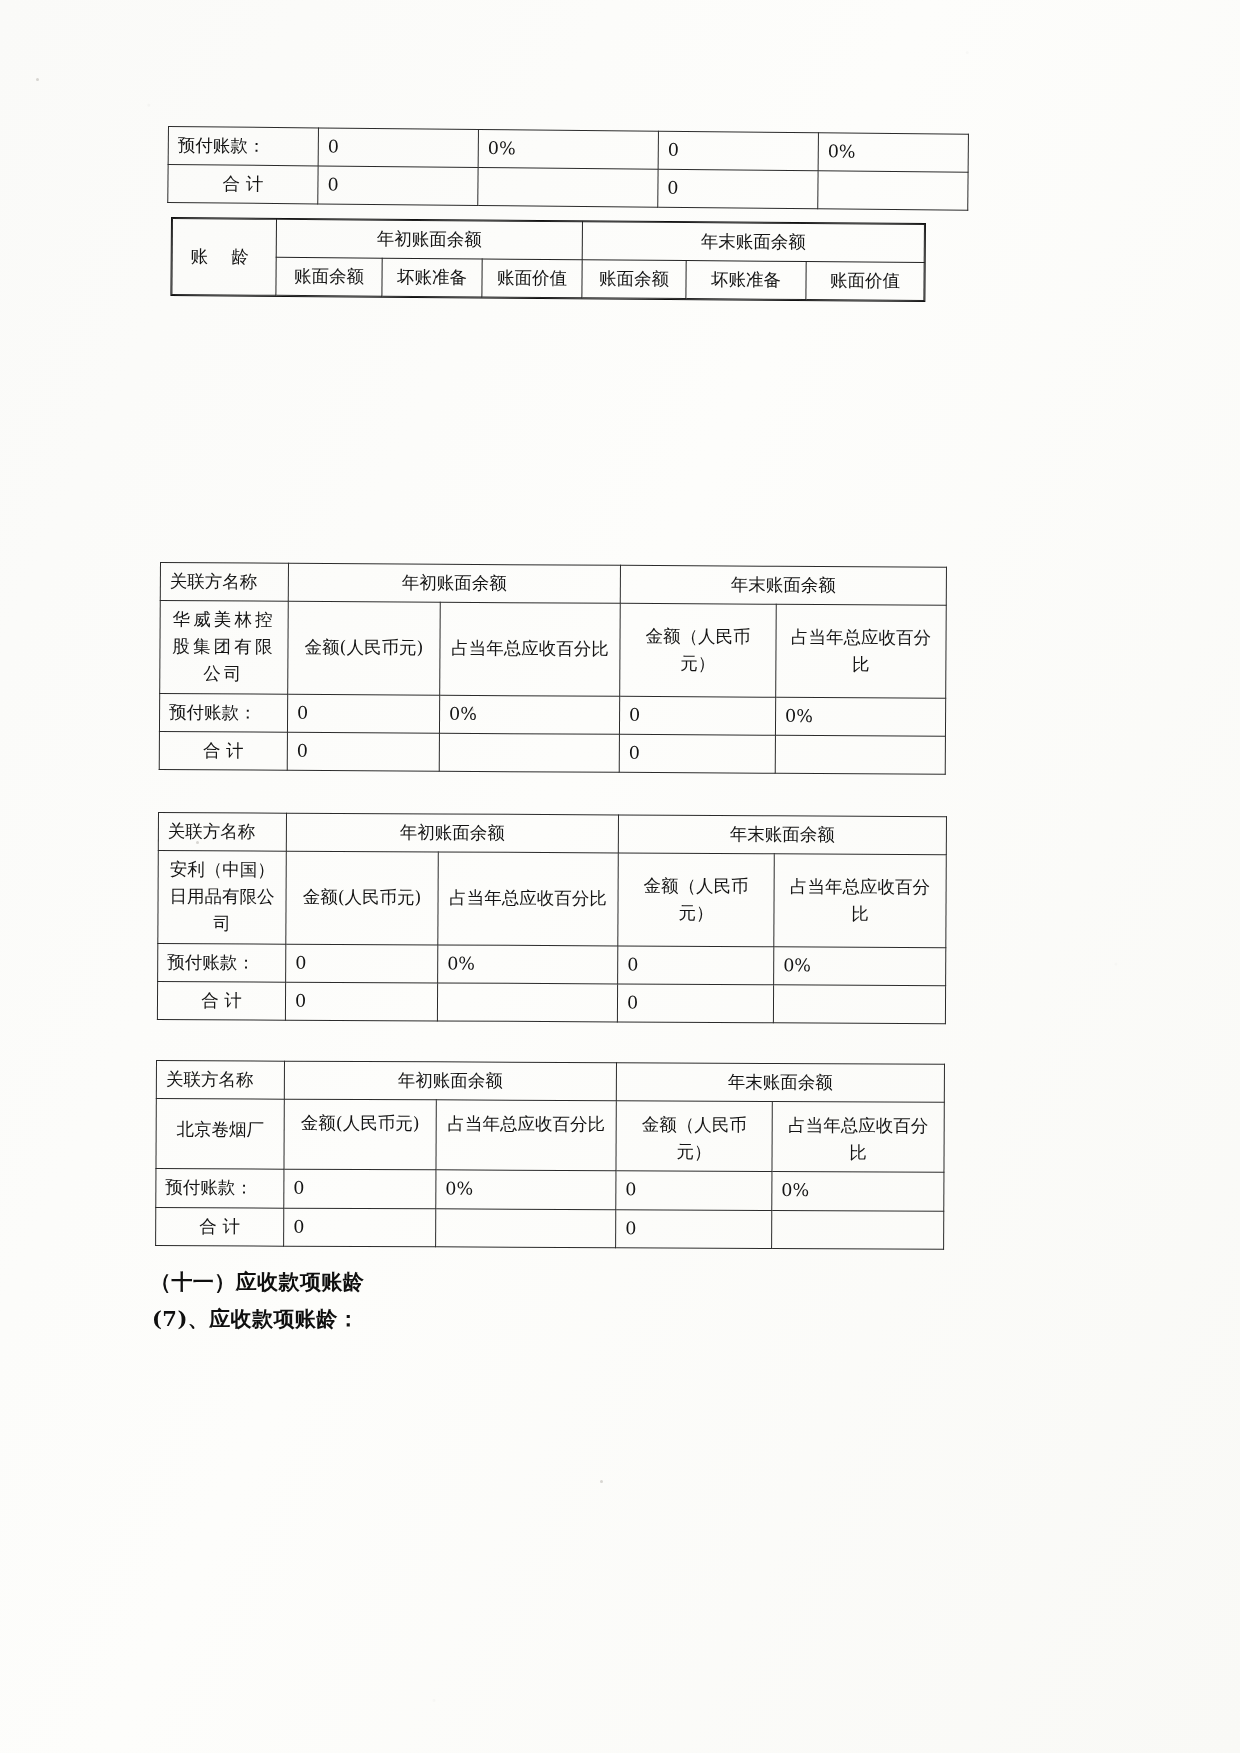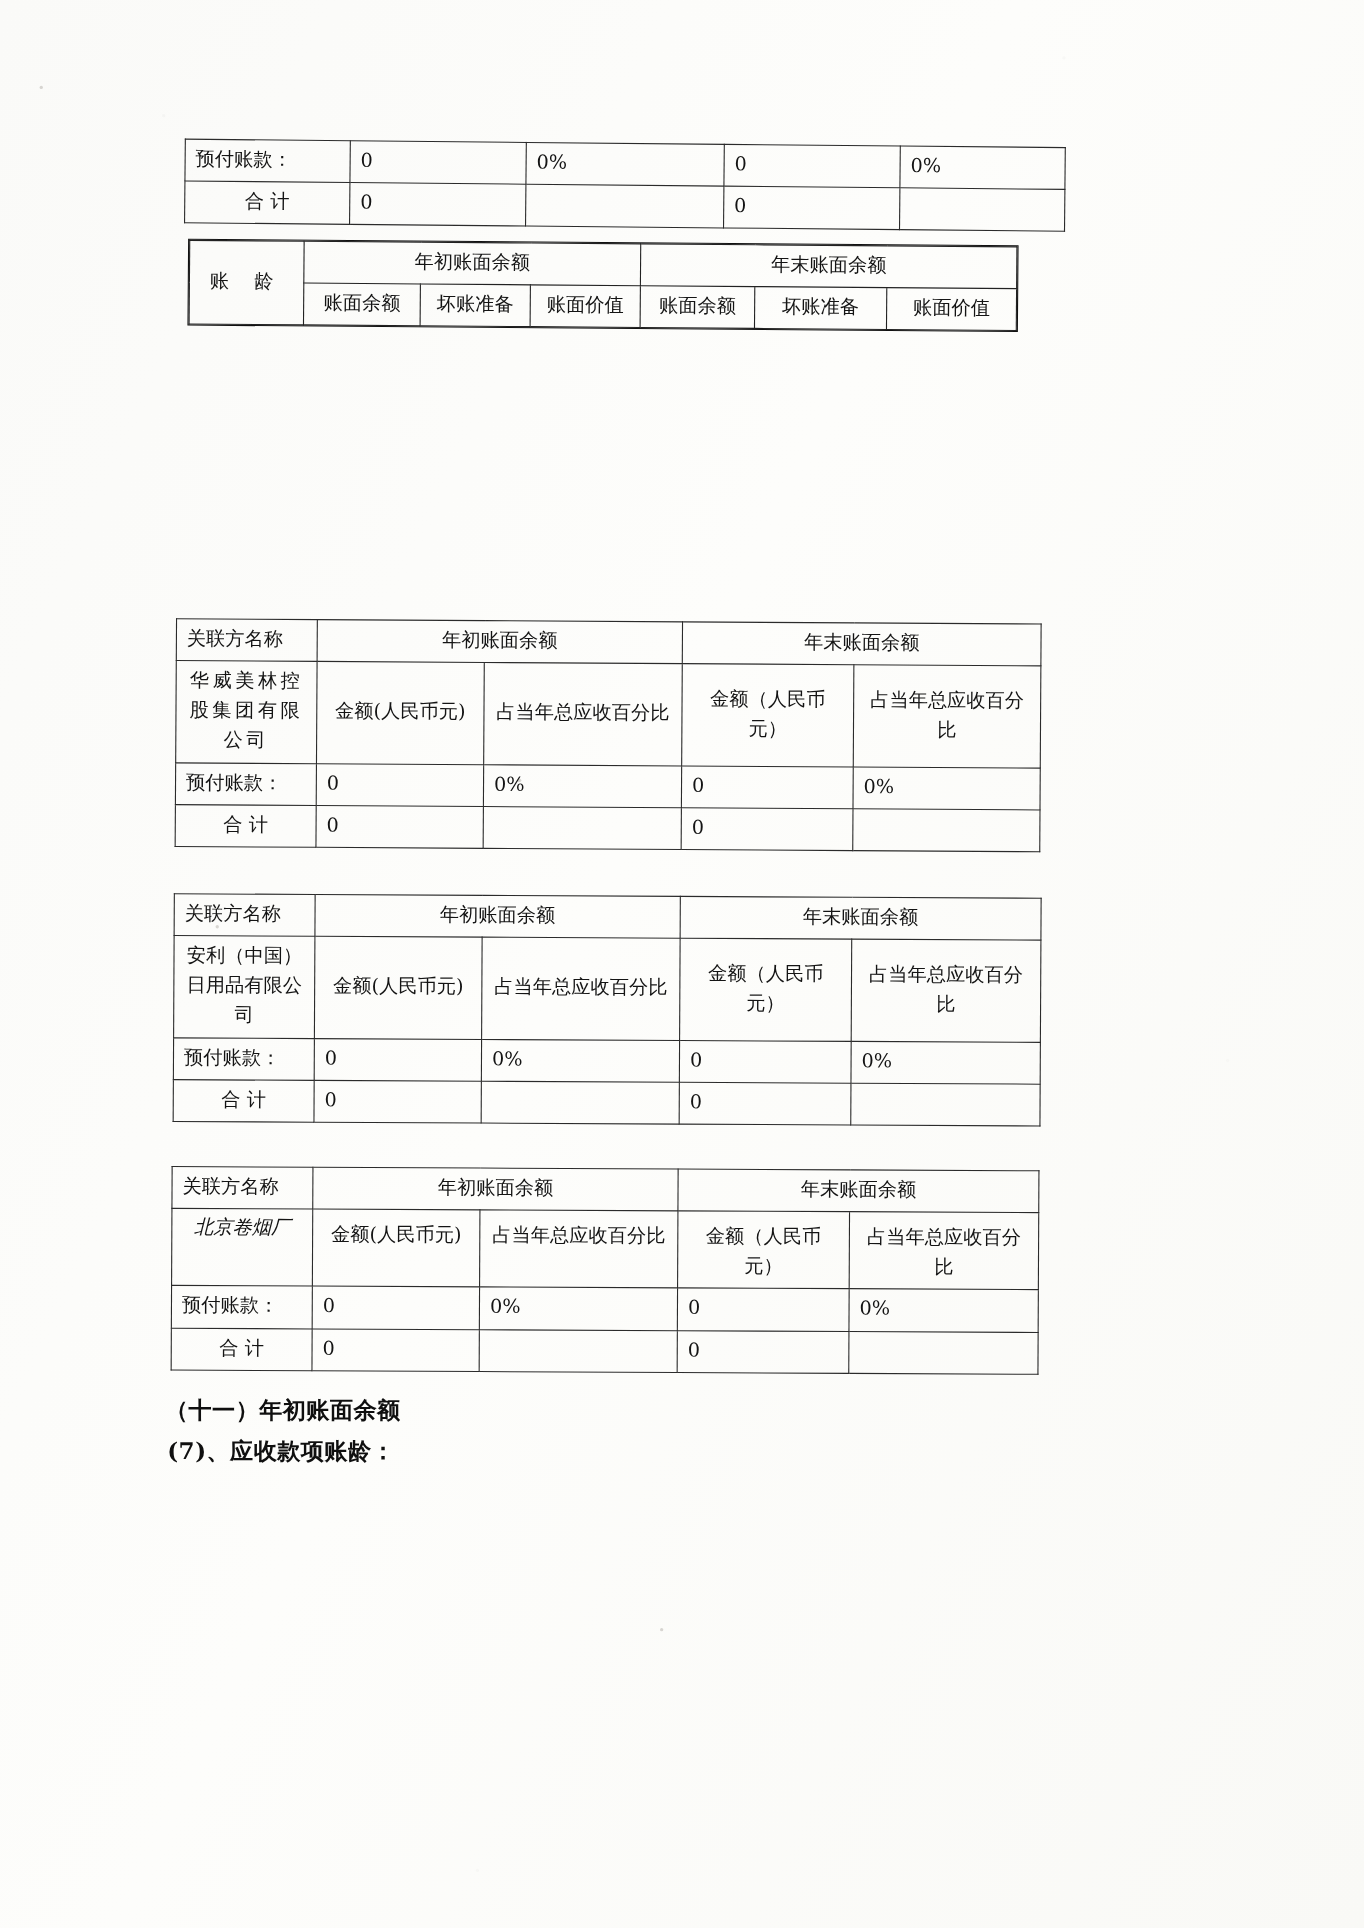--- a/index.html
+++ b/index.html
@@ -232,21 +232,21 @@
       <col style="width:156px">
       <col style="width:172px">
     </colgroup>
     <tbody>
       <tr>
         <td class="c-left nowrap">关联方名称</td>
         <td colspan="2" class="c-center nowrap">年初账面余额</td>
         <td colspan="2" class="c-center nowrap">年末账面余额</td>
       </tr>
       <tr>
-        <td class="c-center cell-multi nowrap" style="vertical-align:top;padding-top:4px;font-style:italic;">北京卷烟厂</td>
+        <td class="c-center cell-multi nowrap" style="vertical-align:top;padding-top:17px;">北京卷烟厂</td>
         <td class="c-center" style="vertical-align:top;padding-top:10px;">金额(人民币元)</td>
         <td class="c-center" style="vertical-align:top;padding-top:10px;">占当年总应收百分比</td>
         <td class="c-center" style="vertical-align:top;padding-top:10px;">金额（人民币元）</td>
         <td class="c-center" style="vertical-align:top;padding-top:10px;">占当年总应收百分比</td>
       </tr>
       <tr>
         <td class="c-left nowrap">预付账款：</td>
         <td class="c-left">0</td>
         <td class="c-left">0%</td>
         <td class="c-left">0</td>
@@ -255,15 +255,15 @@
       <tr>
         <td class="c-center nowrap">合    计</td>
         <td class="c-left">0</td>
         <td class="c-left"></td>
         <td class="c-left">0</td>
         <td class="c-left"></td>
       </tr>
     </tbody>
   </table>
 
-  <div class="bottom-text" style="left:150px; top:1268px;">（十一）年初账面余额</div>
+  <div class="bottom-text" style="left:150px; top:1268px;">（十一）应收款项账龄</div>
   <div class="bottom-text" style="left:152px; top:1305px;">(7)、应收款项账龄：</div>
 </div>
 
 </body></html>

